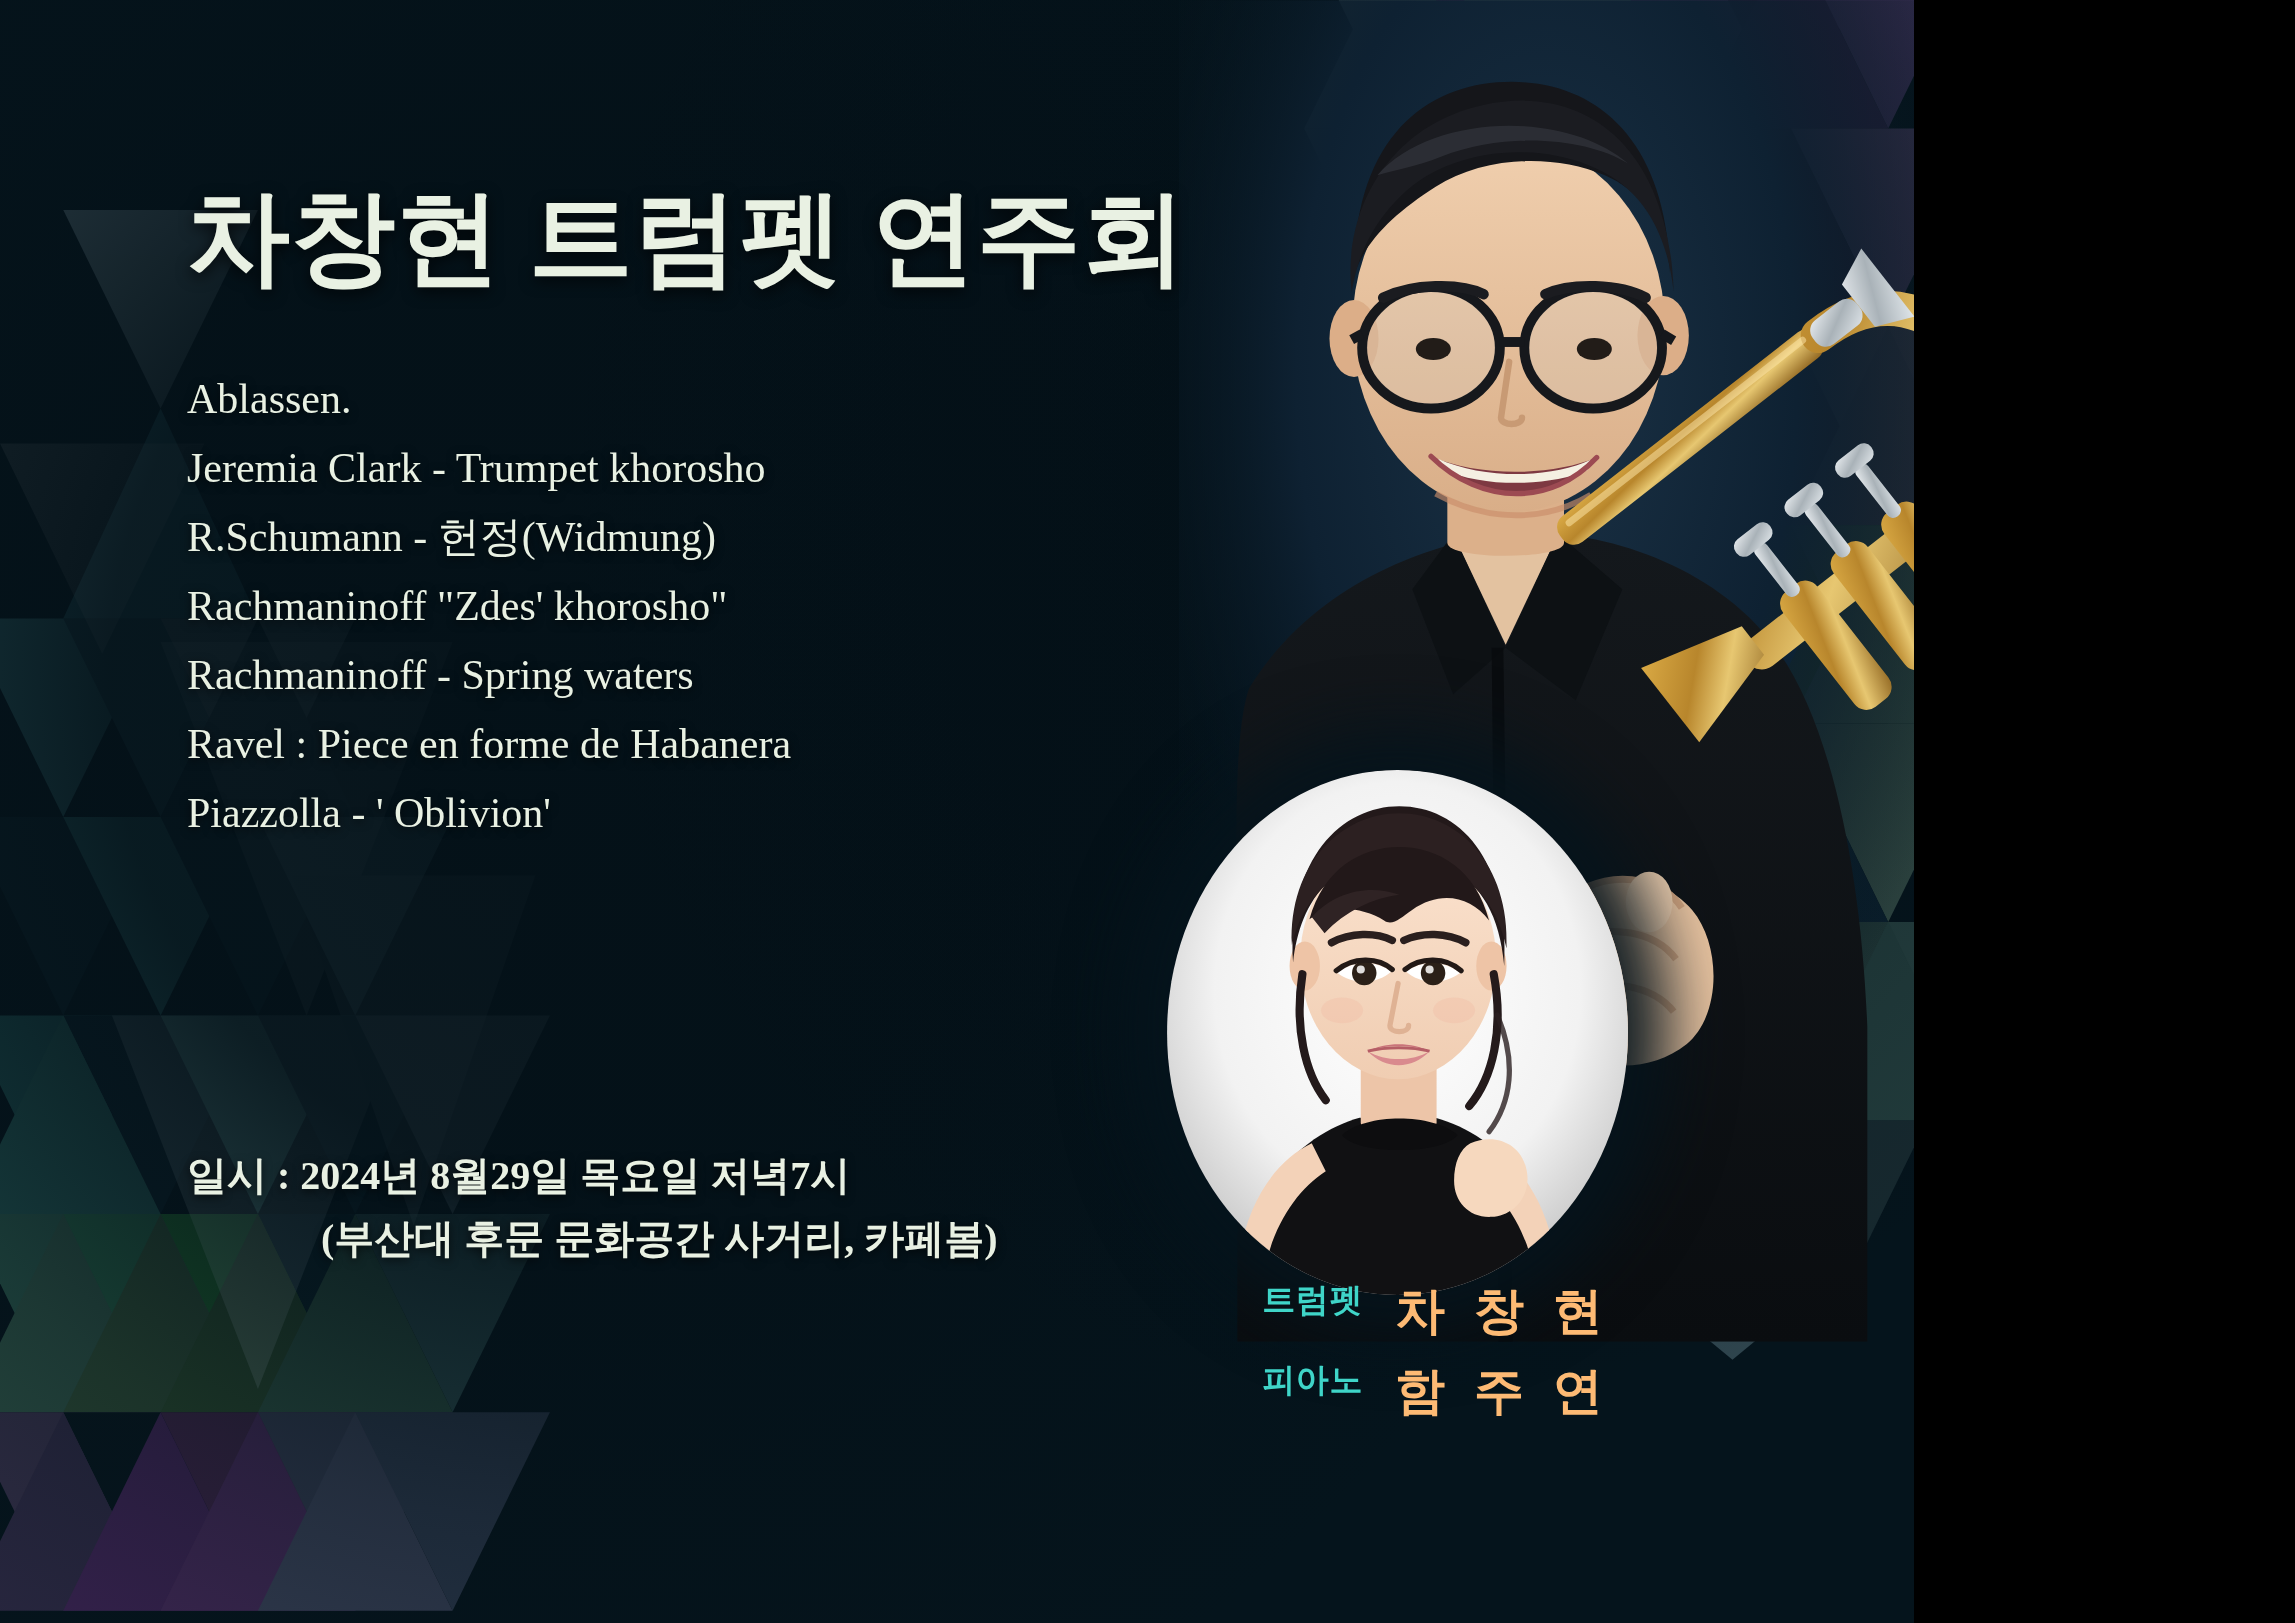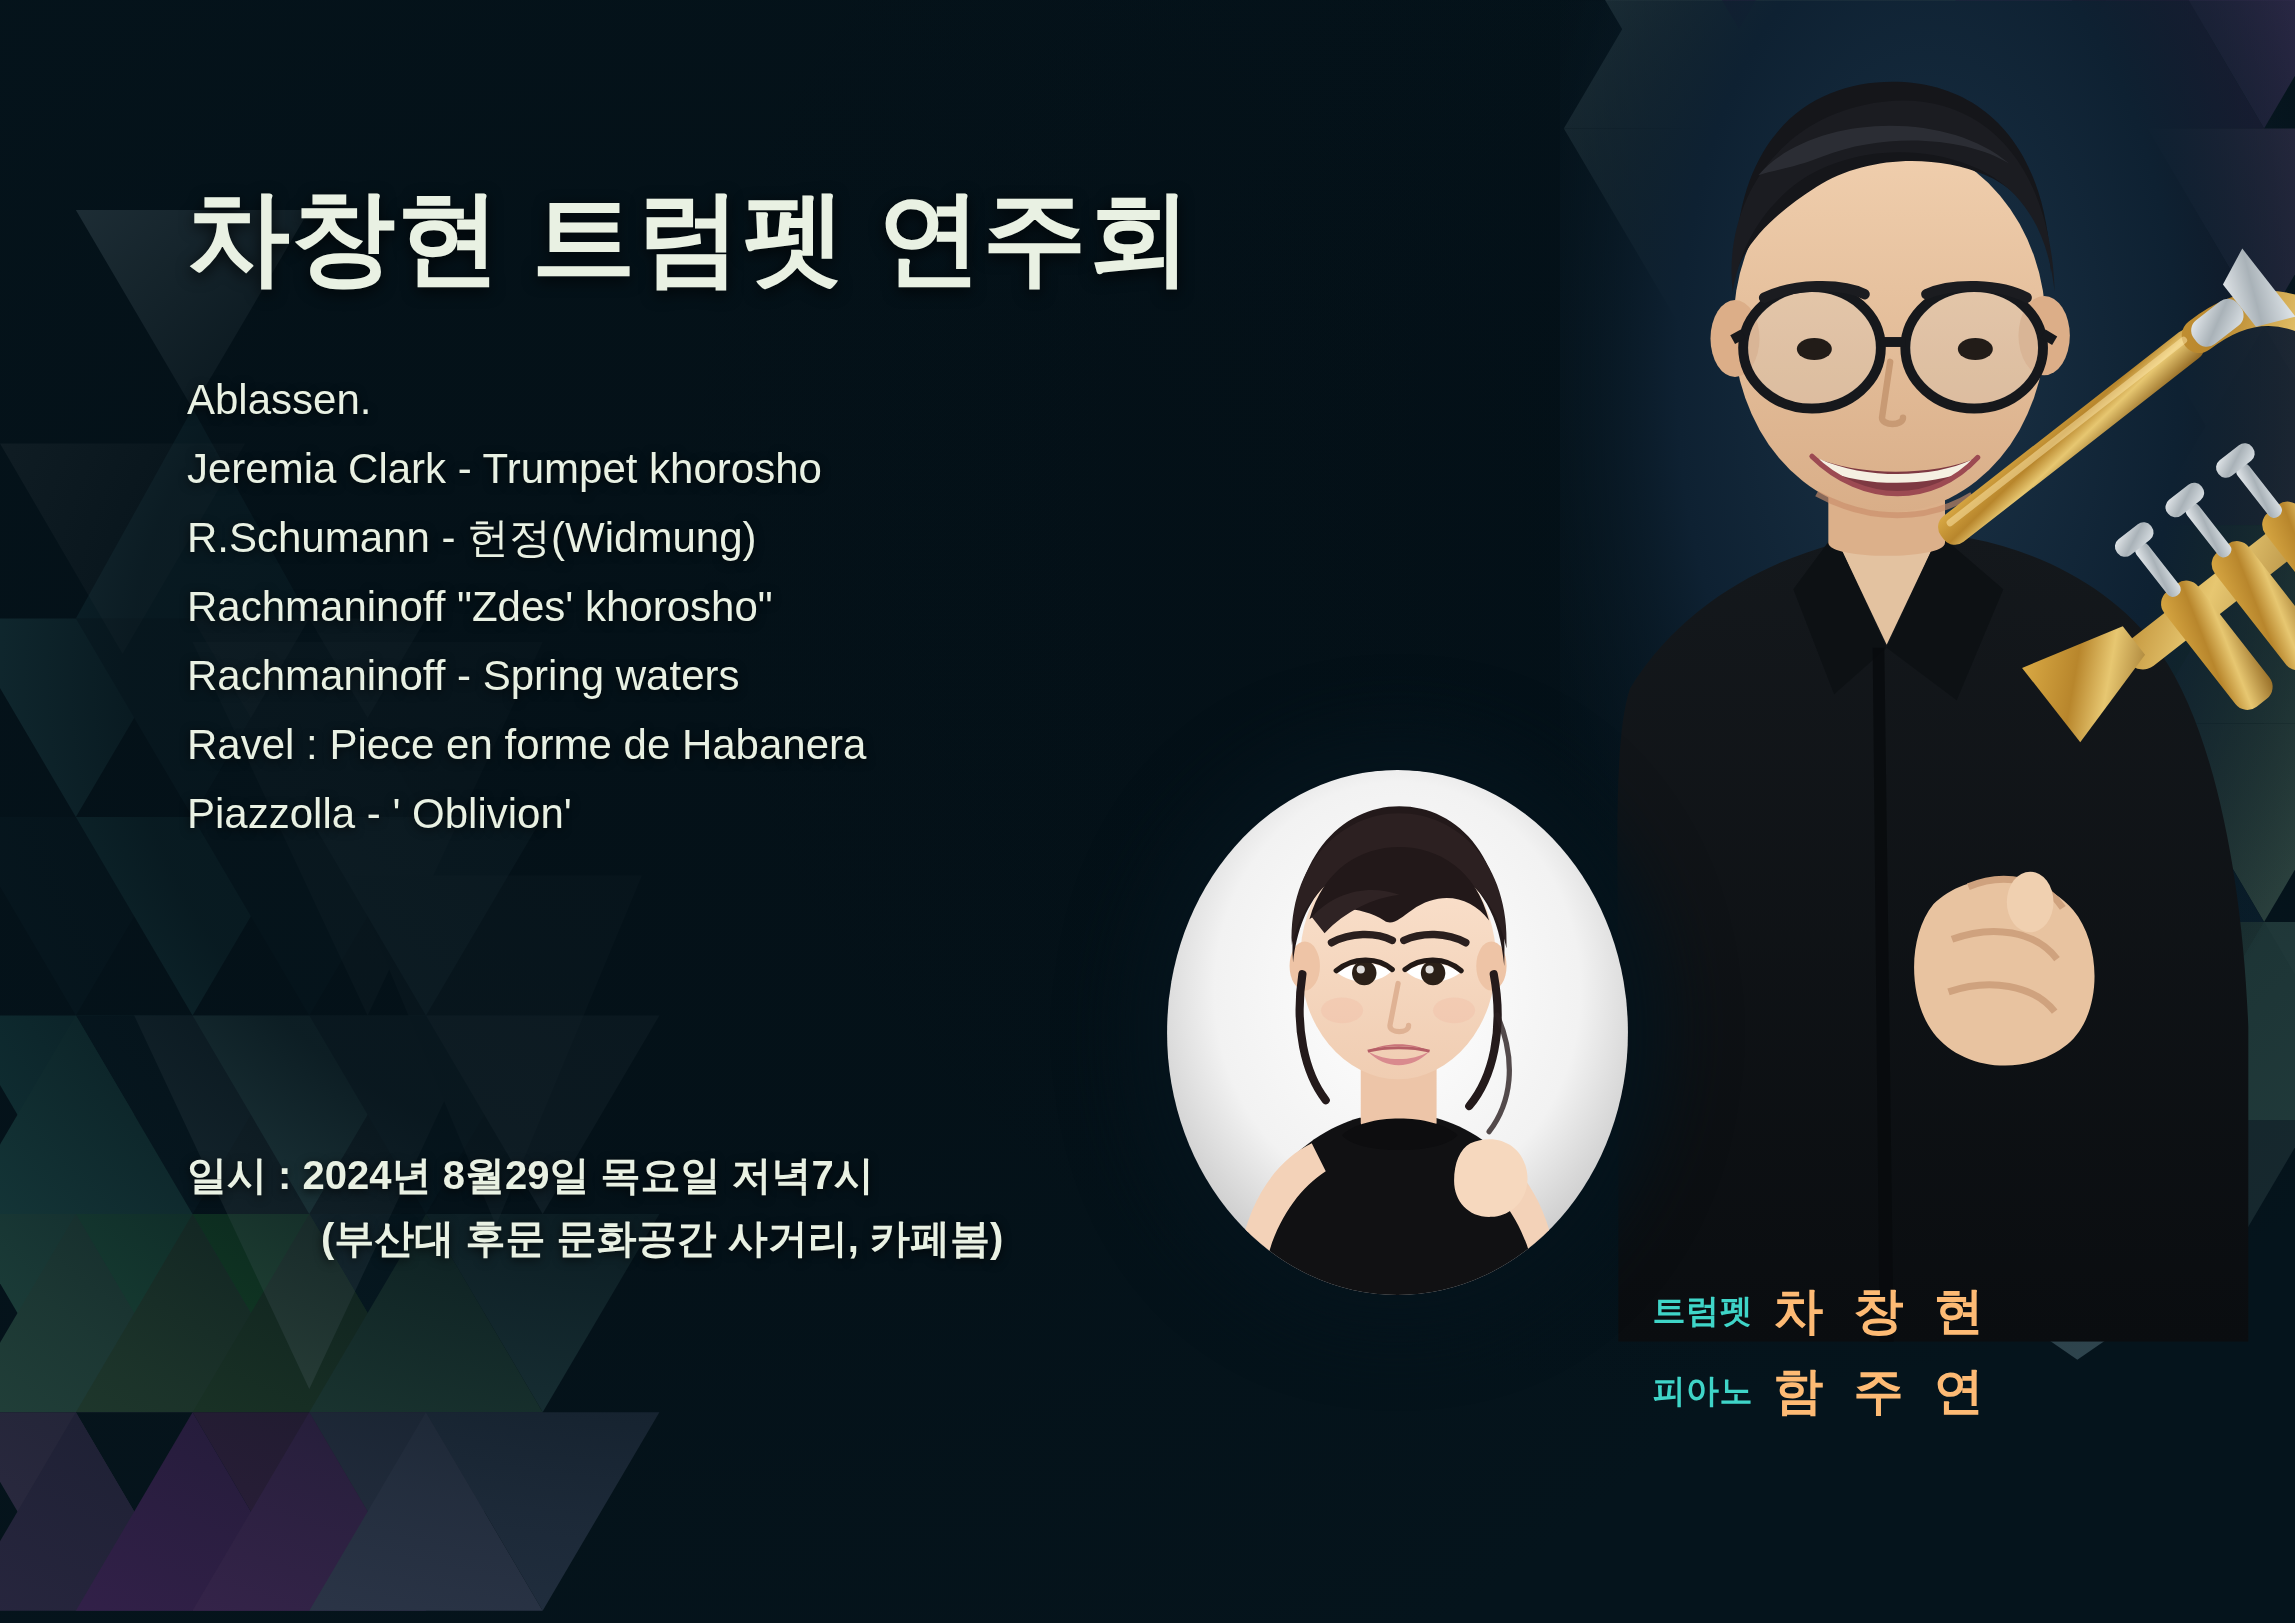--- a/index.html
+++ b/index.html
@@ -1,24 +1,24 @@
 <!DOCTYPE html>
 <html style="font-size:9.3px"><head>
 <meta charset="utf-8">
 <style>
   html,body{margin:0;padding:0;background:#000;}
   *{box-sizing:border-box;}
 
   .poster{
     position:relative;
-    width:2295px;
+    width:1914px;
     height:1623px;
     overflow:hidden;
     background:#05141c;
-    font-family:Liberation Sans, sans-serif;
+    font-family:Liberation Serif, serif;
   }
 
   
   .bg-layer{position:absolute;inset:0;overflow:hidden;}
   .bg-svg{position:absolute;inset:0;width:100%;height:100%;display:block;}
 
   
   .bg-vignette{
     position:absolute;inset:0;
     background:
@@ -85,23 +85,23 @@
   }
 
   
   .credits{
     position:absolute;
     right:303px; top:1278px;
     text-align:right;
   }
   .credit-row{
     display:flex;
-    align-items:center;
+    align-items:flex-start;
     justify-content:flex-end;
-    gap:20px;
+    gap:32px;
     margin-bottom:13px;
     white-space:nowrap;
   }
   .credit-role{
     font-size:33px;
     font-weight:bold;
     color:#3fd5c8;
     letter-spacing:0.6px;
   }
   .credit-name{

